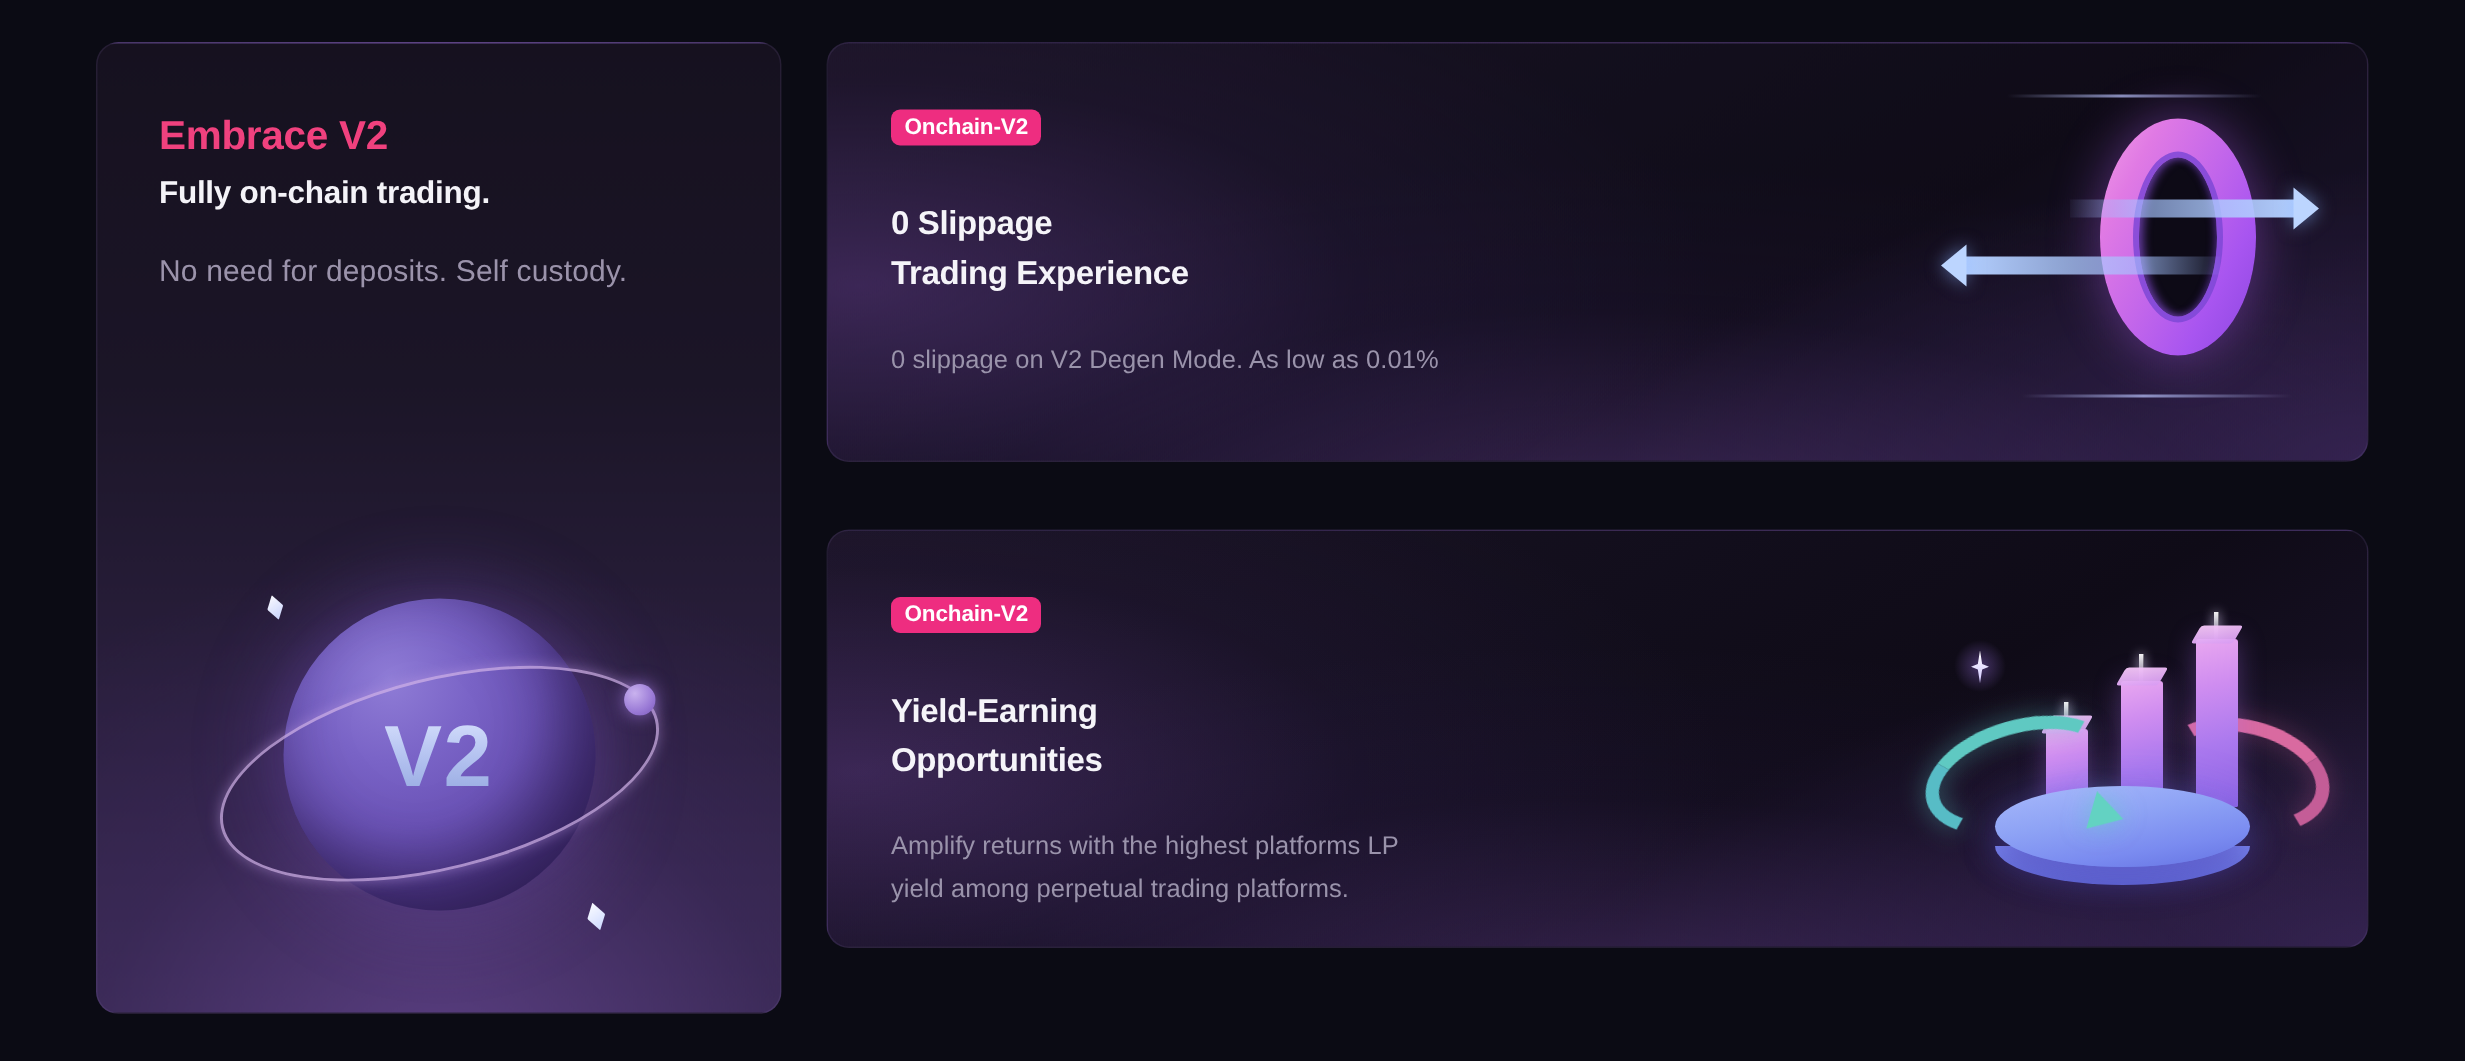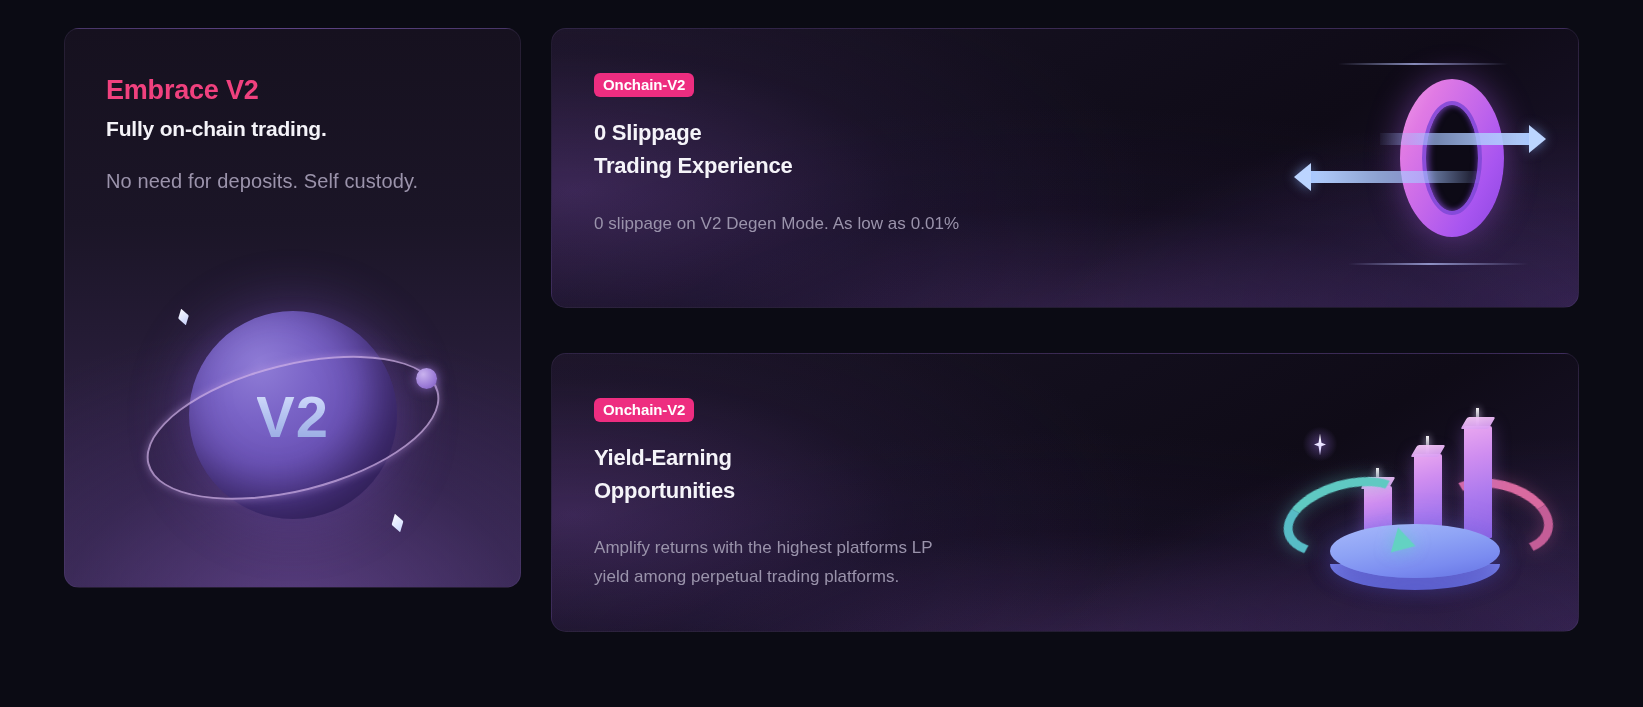--- a/index.html
+++ b/index.html
@@ -28,21 +28,21 @@
 
   
   .card {
     position:relative;
     border-radius:15px;
     overflow:hidden;
     border:1px solid rgba(150,120,190,0.13);
     background:#151020;
   }
   .card-left {
-    height:560px;
+    height:648px;
     background:
       radial-gradient(120% 70% at 50% 105%, rgba(116,78,168,0.55) 0%, rgba(70,45,110,0.30) 42%, rgba(28,20,45,0.0) 75%),
       linear-gradient(180deg, #16111f 0%, #1b1527 35%, #2c2040 72%, #382a50 100%);
   }
   .card-r {
     height:286px;
     background:
       radial-gradient(85% 130% at 2% 58%, rgba(112,70,160,0.42) 0%, rgba(60,38,95,0.16) 38%, rgba(20,16,32,0) 66%),
       radial-gradient(90% 120% at 50% 118%, rgba(120,76,170,0.40) 0%, rgba(50,32,85,0.14) 45%, rgba(18,14,28,0) 75%),
       radial-gradient(70% 100% at 100% 100%, rgba(105,66,150,0.30) 0%, rgba(18,14,28,0) 70%),
@@ -80,21 +80,21 @@
     display:inline-block;
     padding:4px 9px 5px;
     border-radius:6px;
     font-size:15px;
     font-weight:700;
     color:#ffffff;
     letter-spacing:-0.1px;
     line-height:1;
   }
   .r-title {
-    margin-top:19px;
+    margin-top:35px;
     font-size:22px;
     font-weight:700;
     color:#f5f4f9;
     line-height:1.52;
     letter-spacing:-0.25px;
   }
   .r-body {
     margin-top:27px;
     font-size:17px;
     color:#9a93ab;

